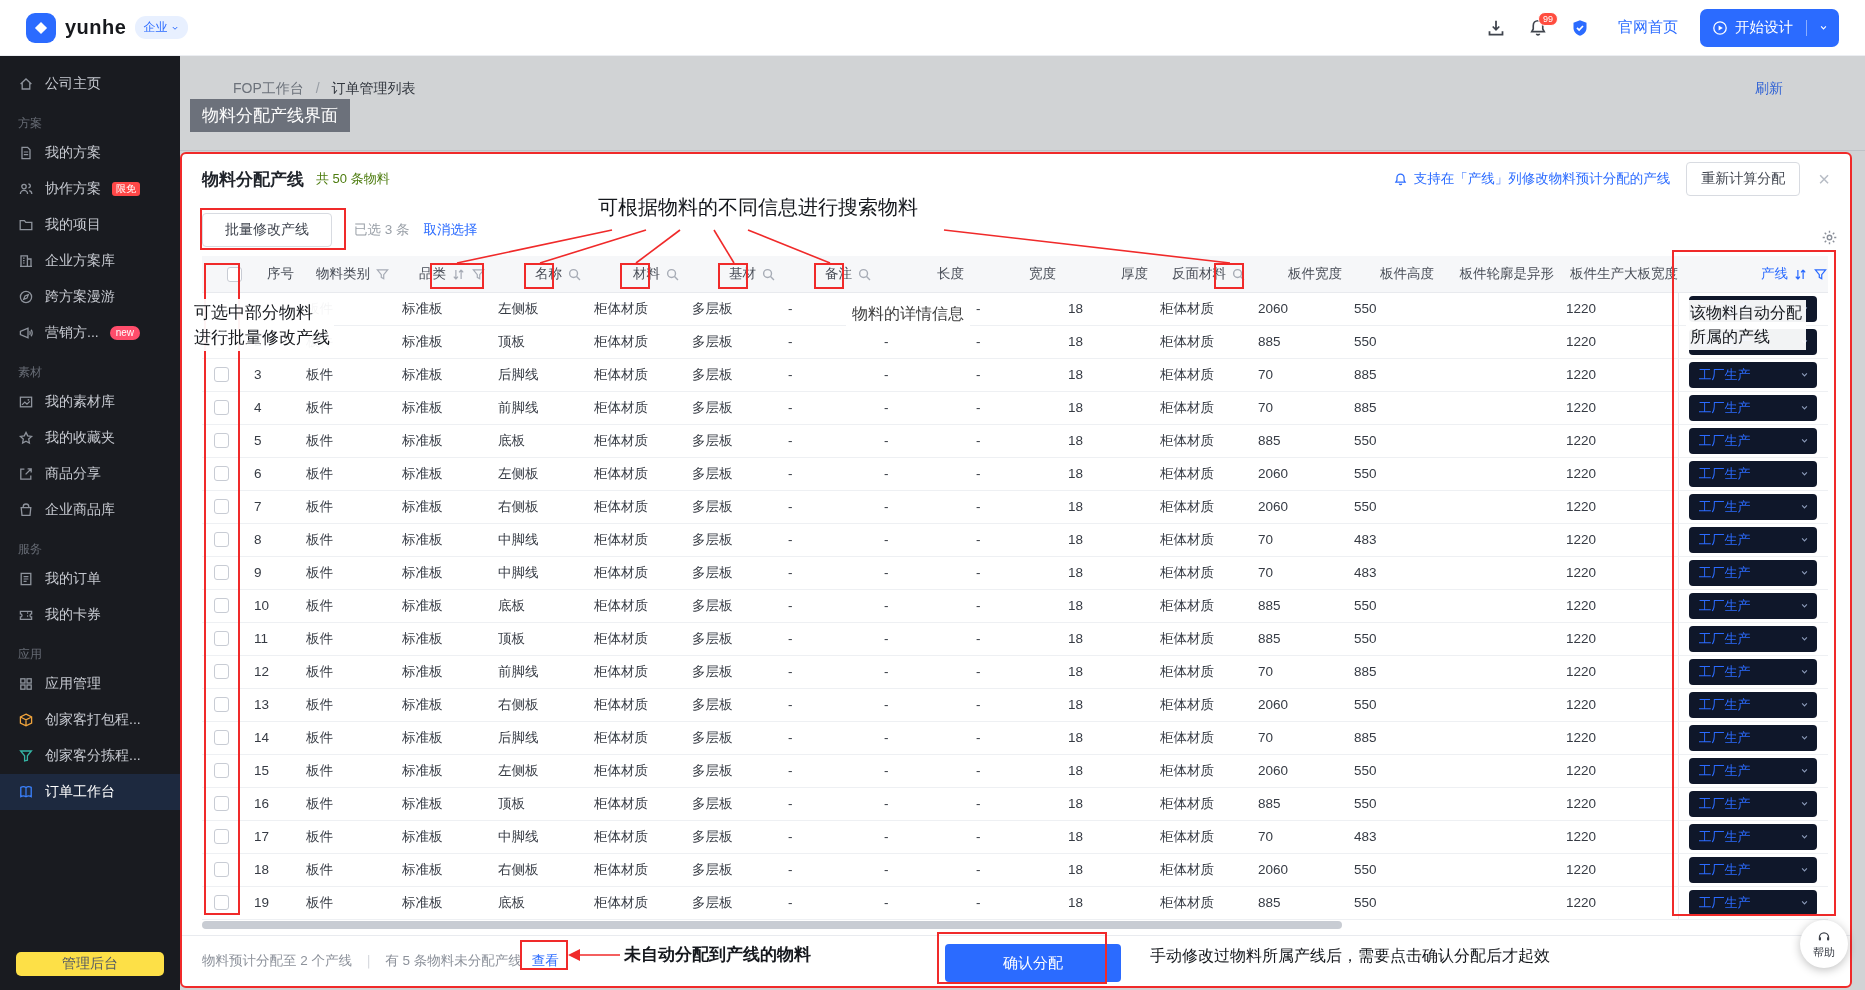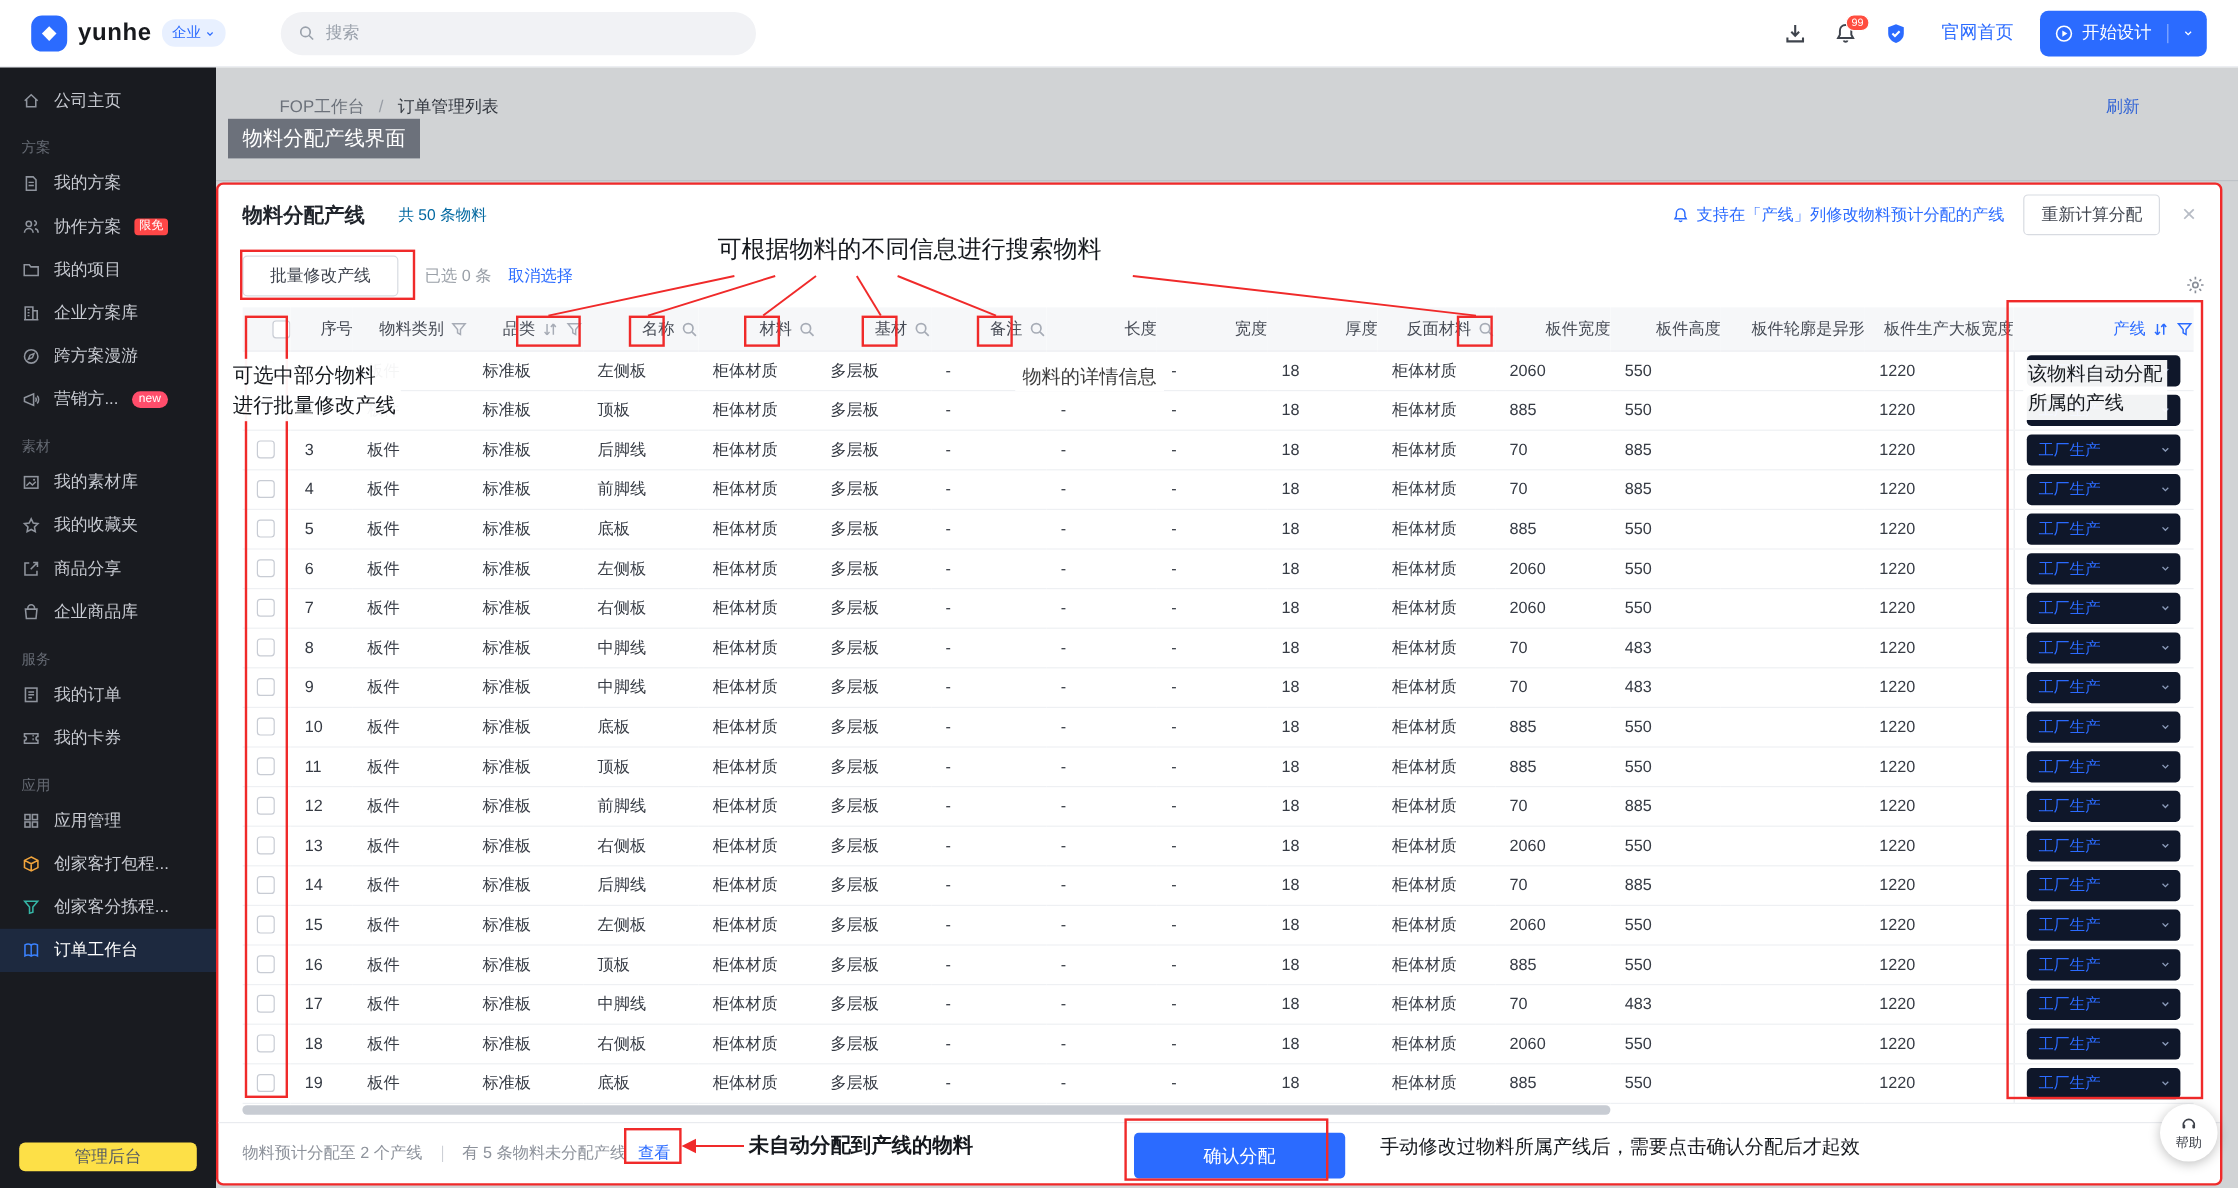--- a/index.html
+++ b/index.html
@@ -48,21 +48,21 @@
   .refresh{position:absolute;right:82px;top:24px;color:#2b6bff;font-size:14px;cursor:pointer}
   .tabs{position:absolute;left:320px;top:62px;display:flex}
   .tab{width:142px;text-align:center;color:#60656e;font-size:14.5px;border-left:1px solid #e8eaee;padding:4px 0;cursor:pointer}
   .tabs-line{position:absolute;left:0;right:0;top:94px;border-bottom:1px solid #e6e8ec}
   .mask{position:absolute;left:180px;top:56px;right:0;bottom:0;background:rgba(73,78,89,.25);z-index:5}
 
   
   .modal{position:absolute;left:180px;top:152px;width:1672px;height:836px;background:#fff;border:2px solid #f02a2a;border-radius:6px;z-index:10}
   .m-header{position:absolute;left:0;top:0;right:0;height:50px;display:flex;align-items:center;padding:0 20px}
   .m-title{font-size:17px;font-weight:700;color:#20242b}
-  .m-count{font-size:13px;color:#0369a1;margin-left:28px}
+  .m-count{font-size:13px;color:#4d7c0f;margin-left:12px}
   .m-right{margin-left:auto;display:flex;align-items:center}
   .tip-bell{width:15px;height:15px;color:#2b6bff;margin-right:6px}
   .m-tip{color:#2b6bff;font-size:13.5px;white-space:nowrap}
   .recalc-btn{margin-left:16px;height:34px;padding:0 14px;background:#fff;border:1px solid #d8dbe1;border-radius:4px;color:#40454f;font-size:14px;cursor:pointer;font-family:inherit;white-space:nowrap}
   .m-close{margin-left:18px;color:#b7bcc5;font-size:20px;line-height:20px;cursor:pointer}
   .m-toolbar{position:absolute;left:0;top:50px;right:0;height:52px;display:flex;align-items:center;padding:0 20px}
   .batch-btn{height:34px;padding:0 22px;background:#fff;border:1px solid #d8dbe1;border-radius:4px;color:#40454f;font-size:14px;cursor:pointer;font-family:inherit;white-space:nowrap}
   .sel-count{margin-left:22px;color:#9aa0a8;font-size:13.5px}
   .cancel-sel{margin-left:14px;color:#2b6bff;font-size:13.5px;cursor:pointer}
   .gear-btn{position:absolute;right:12px;top:74px;width:17px;height:17px;color:#8a8f99;cursor:pointer}
@@ -122,29 +122,20 @@
         </span>
       <span class="logo-text">yunhe</span>
       <span class="org-badge">
         <span>企业</span>
         <span class="ico">
             <svg viewBox="0 0 16 16">
               <path d="M4.5 6.5L8 10l3.5-3.5" fill="none" stroke="currentColor" stroke-width="1.6"></path>
             </svg>
           </span>
       </span>
-    </div>
-    <div class="searchbox">
-      <span class="ico">
-          <svg viewBox="0 0 16 16">
-            <circle cx="7" cy="7" r="4.2" fill="none" stroke="currentColor" stroke-width="1.5"></circle>
-            <path d="M10.2 10.2L13.8 13.8" stroke="currentColor" stroke-width="1.5" fill="none"></path>
-          </svg>
-        </span>
-      <span class="ph">搜索</span>
     </div>
     <div class="tb-right">
       <span class="tb-ico"><span class="ico" style="width:20px;height:20px"><svg viewBox="0 0 16 16">
               <path d="M8 2.2v7M5.4 6.8L8 9.4l2.6-2.6M2.8 10.6v2.6h10.4v-2.6" fill="none" stroke="currentColor" stroke-width="1.4"></path>
             </svg></span></span>
       <span class="tb-ico">
         <span class="ico" style="width:20px;height:20px"><svg viewBox="0 0 16 16">
               <path d="M8 2.2c-2.3 0-3.8 1.7-3.8 3.9v2.7L3 10.9h10l-1.2-2.1V6.1c0-2.2-1.5-3.9-3.8-3.9z" fill="none" stroke="currentColor" stroke-width="1.3"></path>
               <path d="M6.7 12.6a1.4 1.4 0 002.6 0" fill="none" stroke="currentColor" stroke-width="1.3"></path>
             </svg></span>
@@ -357,21 +348,21 @@
               <path d="M6.7 12.6a1.4 1.4 0 002.6 0" fill="none" stroke="currentColor" stroke-width="1.3"></path>
             </svg>
           </span>
         <span class="m-tip">支持在「产线」列修改物料预计分配的产线</span>
         <button class="recalc-btn">重新计算分配</button>
         <span class="m-close">×</span>
       </div>
     </div>
     <div class="m-toolbar">
       <button class="batch-btn">批量修改产线</button>
-      <span class="sel-count">已选 0 条</span>
+      <span class="sel-count">已选 3 条</span>
       <a class="cancel-sel">取消选择</a>
     </div>
     <span class="gear-btn"><span class="ico"><svg viewBox="0 0 16 16">
             <circle cx="8" cy="8" r="2.1" fill="none" stroke="currentColor" stroke-width="1.3"></circle>
             <path d="M8 1.6v2M8 12.4v2M1.6 8h2M12.4 8h2M3.5 3.5l1.4 1.4M11.1 11.1l1.4 1.4M12.5 3.5l-1.4 1.4M4.9 11.1l-1.4 1.4" stroke="currentColor" stroke-width="1.3" fill="none"></path>
           </svg></span></span>
 
     <div class="m-table">
       <table>
         <colgroup id="tbl-cols">

